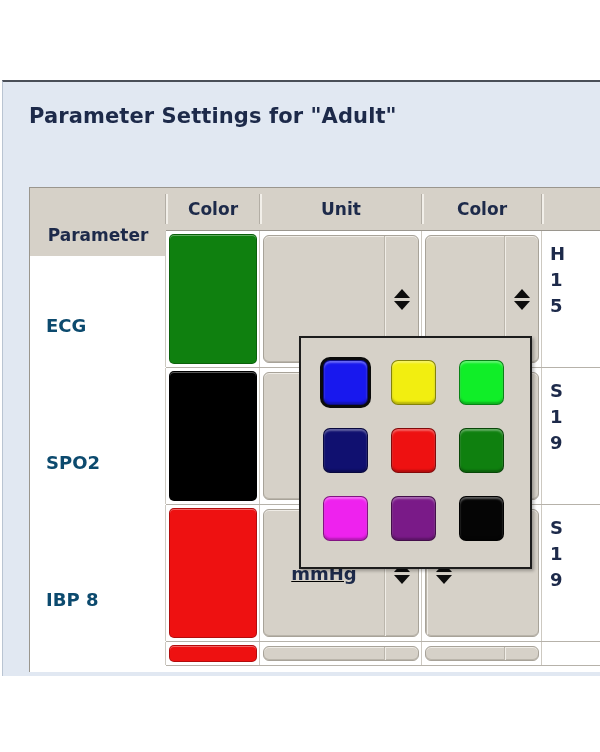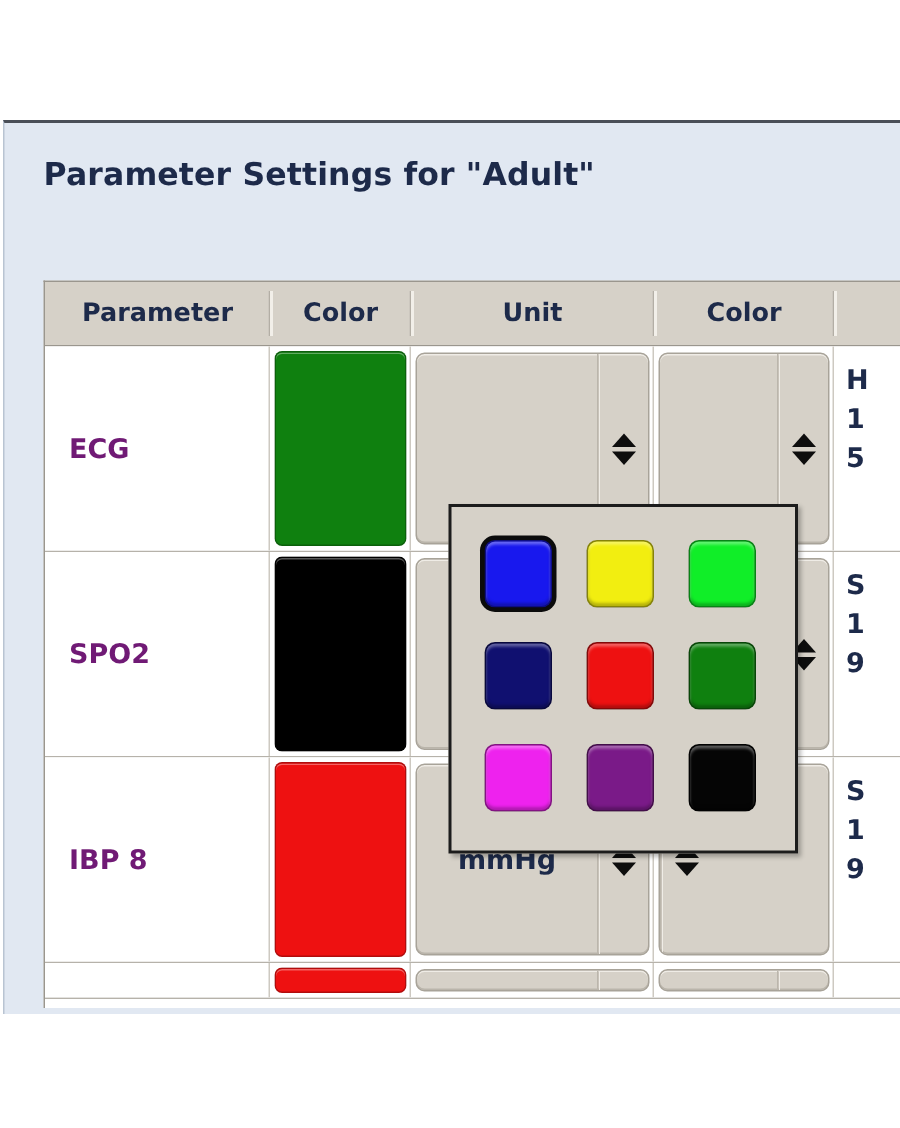--- a/index.html
+++ b/index.html
@@ -60,21 +60,21 @@
     height: 100%;
   }
   .th + .th::before {
     content: "";
     position: absolute; left: -1px; top: 6px; bottom: 6px;
     width: 2px;
     background: #f2efe9;
     border-left: 1px solid #b3aea5;
   }
 
-  .col-param { width: 150px; }
+  .col-param { width: 136px; margin-top: 26px; }
   .col-color { width: 94px; }
   .col-unit  { width: 162px; }
   .col-alarm { width: 120px; }
   .col-limit { width: 54px; }
 
   .trow {
     display: flex;
     height: 137px;
     border-bottom: 1px solid #b6b2aa;
     background: #ffffff;
@@ -91,21 +91,21 @@
     content: "";
     position: absolute; left: -1px; top: 0; bottom: 0;
     width: 1px;
     background: #cdc9c1;
   }
 
   .param-label {
     padding-left: 16px;
     font-size: 18px;
     font-weight: bold;
-    color: #701a75;
+    color: #0c4a6e;
     white-space: nowrap;
   }
 
   
   .td-color { justify-content: center; align-items: stretch; padding: 3px 0; }
   .swatch {
     width: 88px;
     border-radius: 5px;
     border: 1px solid rgba(0,0,0,0.25);
     box-shadow: inset 0 1px 0 rgba(255,255,255,0.35);
@@ -114,20 +114,21 @@
   
   .td-ctrl { justify-content: center; padding: 4px 3px; }
   .combo {
     display: flex;
     width: 100%; height: 100%;
     background: #d6d1c8;
     border: 1px solid #a8a399;
     border-radius: 6px;
     box-shadow: inset 0 1px 0 #efece6, inset 0 -1px 0 #bab5ab;
     overflow: hidden;
+    text-decoration: underline;
   }
   .combo-value {
     flex: 1;
     display: flex; align-items: center; justify-content: center;
     font-size: 18px; font-weight: bold;
     color: #1d2a4a;
     white-space: nowrap;
   }
   .combo-spin {
     width: 34px;

